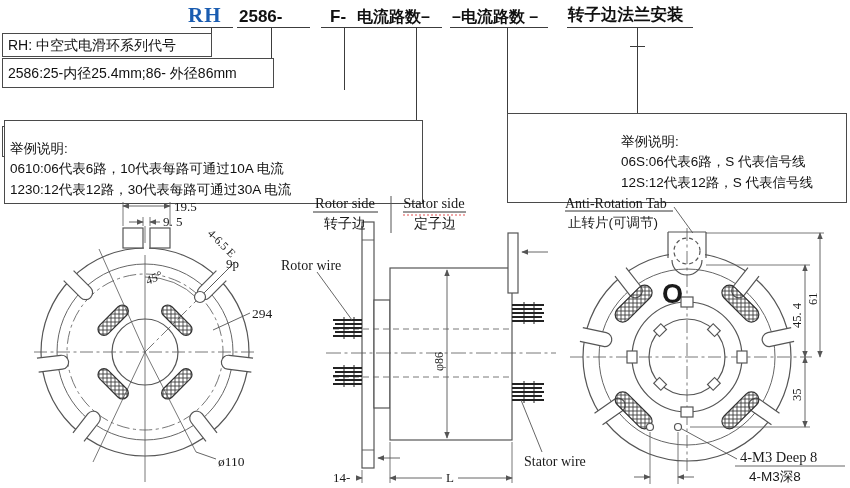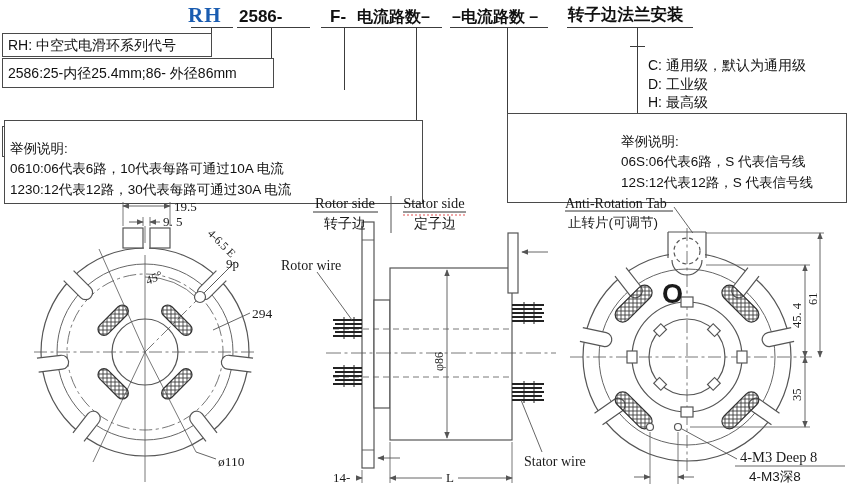--- a/index.html
+++ b/index.html
@@ -54,25 +54,20 @@
   <div class="abs cbox" style="left:2px;top:90px;width:343px;height:29px;line-height:29px;margin-top:36px;">
     <span class="pad">F:转子边法兰安装</span>
   </div>
 
   <div class="abs exbox" style="left:4px;top:120px;width:412px;height:64px;">
     <div>举例说明:</div>
     <div>0610:06代表6路，10代表每路可通过10A 电流</div>
     <div>1230:12代表12路，30代表每路可通过30A 电流</div>
   </div>
 
-  <div class="abs gradelist" style="left:648px;top:56px;">
-    <div>C:  通用级，默认为通用级</div>
-    <div>D:  工业级</div>
-    <div>H:  最高级</div>
-  </div>
 
   <div class="abs exbox" style="left:507px;top:113px;width:338px;height:70px;padding-left:0;">
     <div style="padding-left:113px;">
       <div>举例说明:</div>
       <div>06S:06代表6路，S 代表信号线</div>
       <div>12S:12代表12路，S 代表信号线</div>
     </div>
   </div>
 
   <svg class="abs" style="left:0;top:0;" width="850" height="488" viewBox="0 0 850 488">

